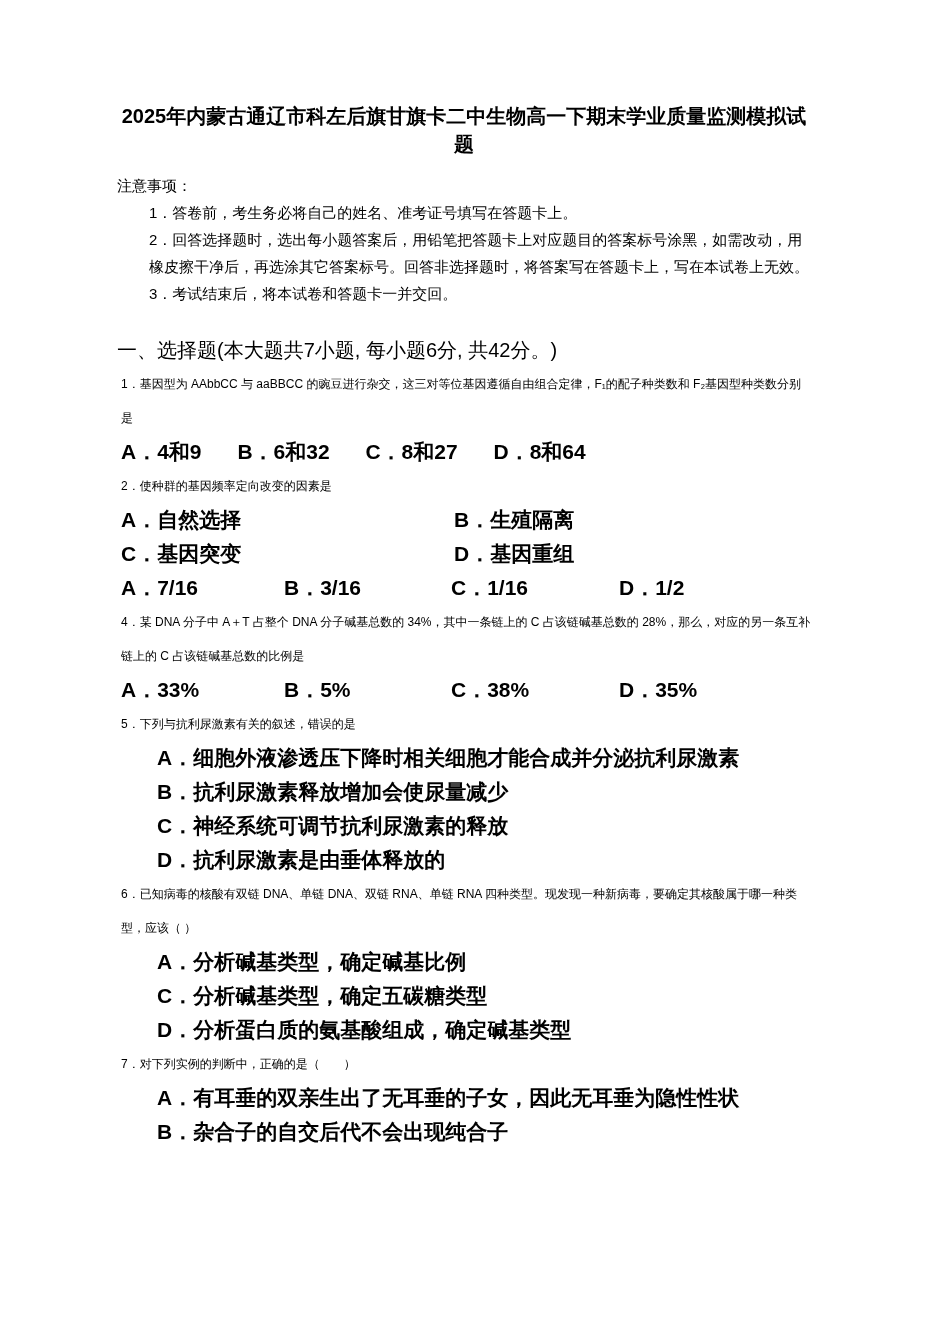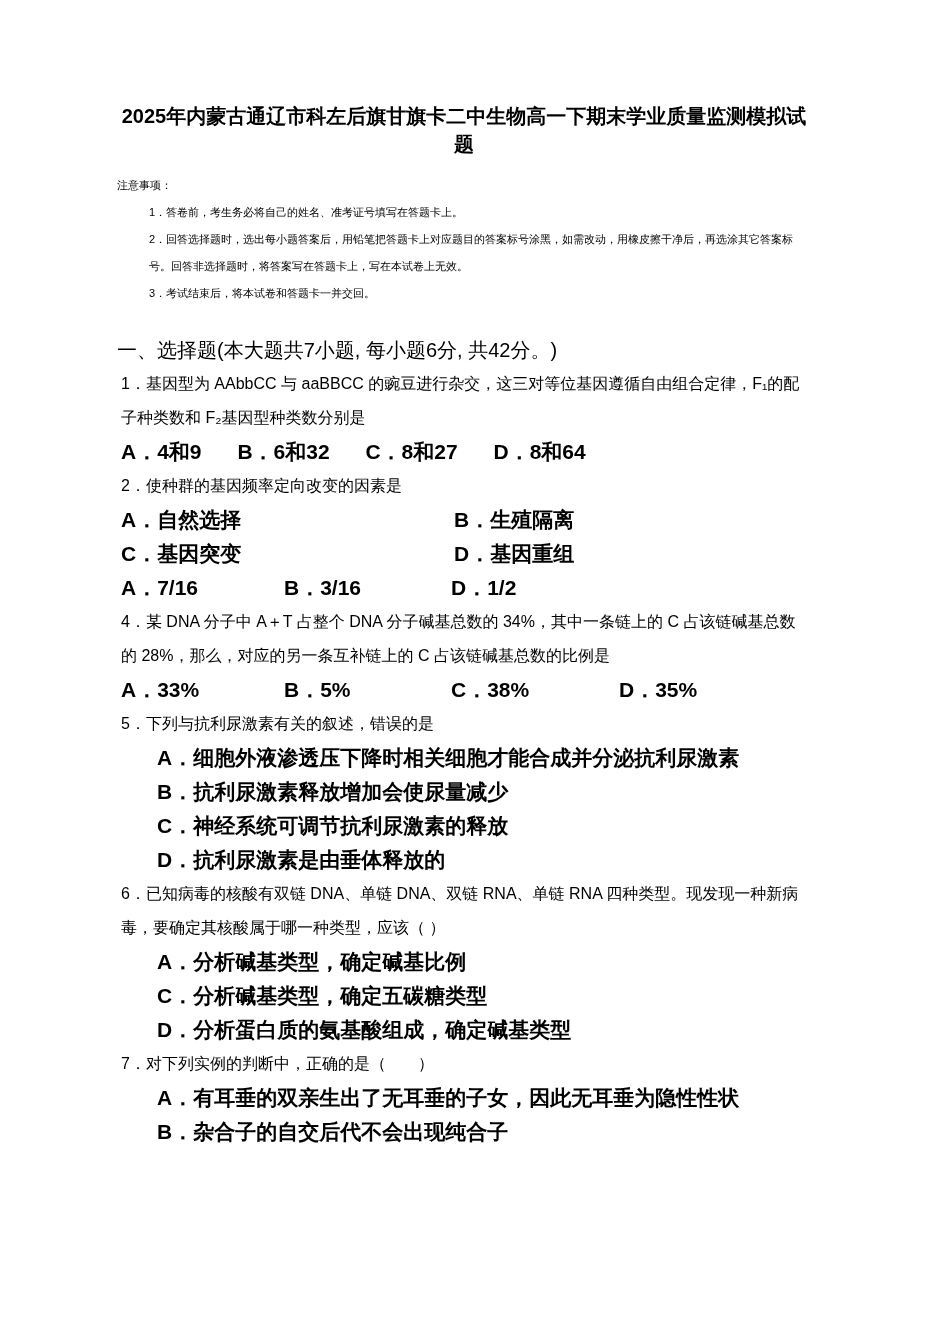--- a/index.html
+++ b/index.html
@@ -18,38 +18,38 @@
     padding: 102px 42px 40px 20px;
   }
   .title {
     font-size: 20px;
     font-weight: bold;
     text-align: center;
     margin: 0 0 14px 0;
     line-height: 28px;
   }
   .notice {
-    font-size: 11px;
+    font-size: 15px;
     line-height: 27px;
   }
   .notice .notice-heading {
     font-weight: normal;
   }
   .notice .notice-item {
     padding-left: 4px;
     margin-left: 28px;
   }
   .section-heading {
     margin-top: 26px;
     font-size: 20px;
     line-height: 34px;
   }
   .question { margin: 0; }
   .stem {
-    font-size: 16px;
+    font-size: 12px;
     line-height: 34px;
     padding-left: 4px;
   }
   .opts {
     font-size: 21px;
     font-weight: bold;
     line-height: 34px;
     padding-left: 4px;
   }
   .opts-inline .opt { margin-right: 30px; display: inline-block; }
@@ -96,20 +96,21 @@
       <span class="opt">B．生殖隔离</span>
       <span class="opt">C．基因突变</span>
       <span class="opt">D．基因重组</span>
     </div>
   </div>
 
   <div class="question">
     <div class="opts opts-grid4">
       <span class="opt">A．7/16</span>
       <span class="opt">B．3/16</span>
+      <span class="opt">C．1/16</span>
       <span class="opt">D．1/2</span>
     </div>
   </div>
 
   <div class="question">
     <div class="stem">4．某 DNA 分子中 A＋T 占整个 DNA 分子碱基总数的 34%，其中一条链上的 C 占该链碱基总数的 28%，那么，对应的另一条互补链上的 C 占该链碱基总数的比例是</div>
     <div class="opts opts-grid4">
       <span class="opt">A．33%</span>
       <span class="opt">B．5%</span>
       <span class="opt">C．38%</span>

